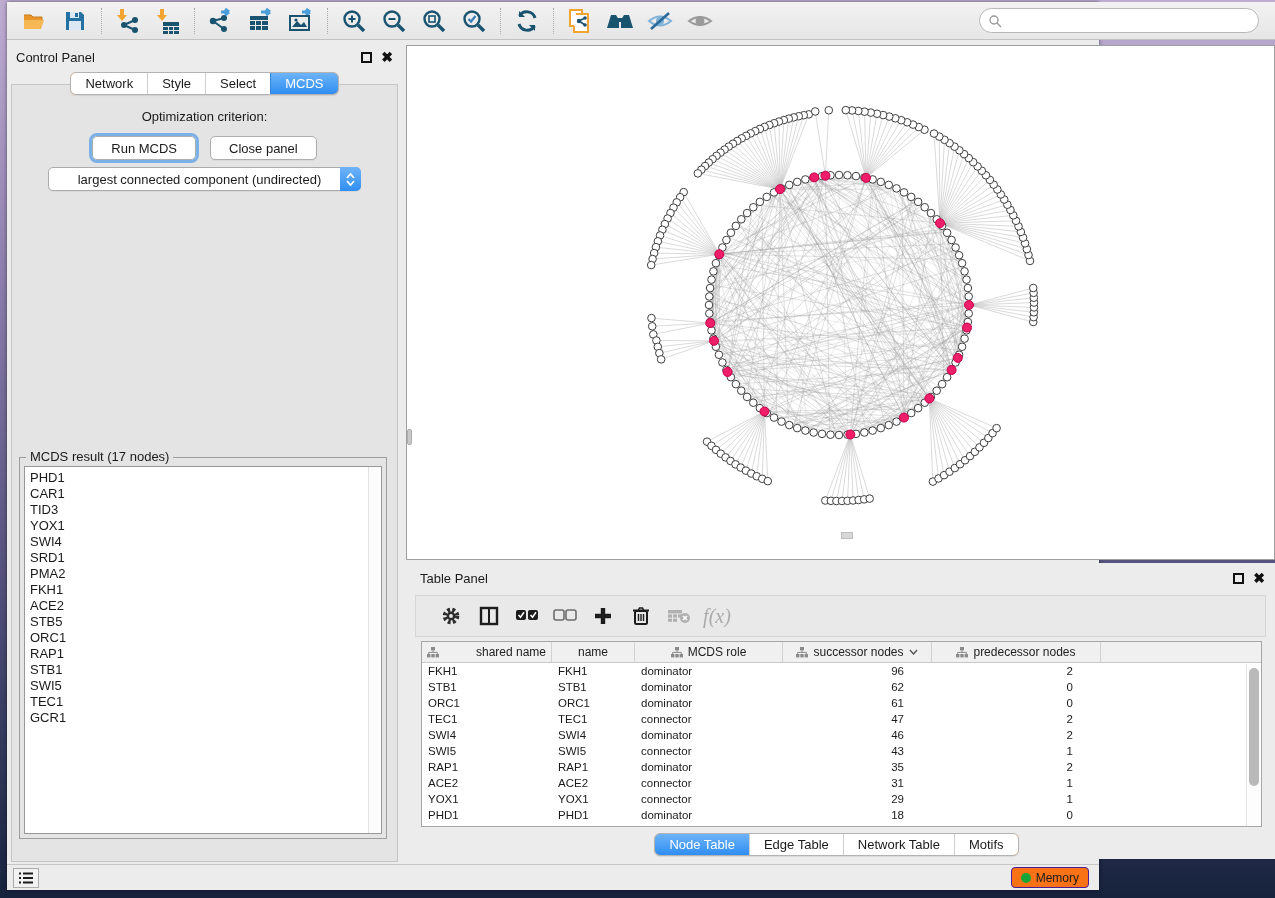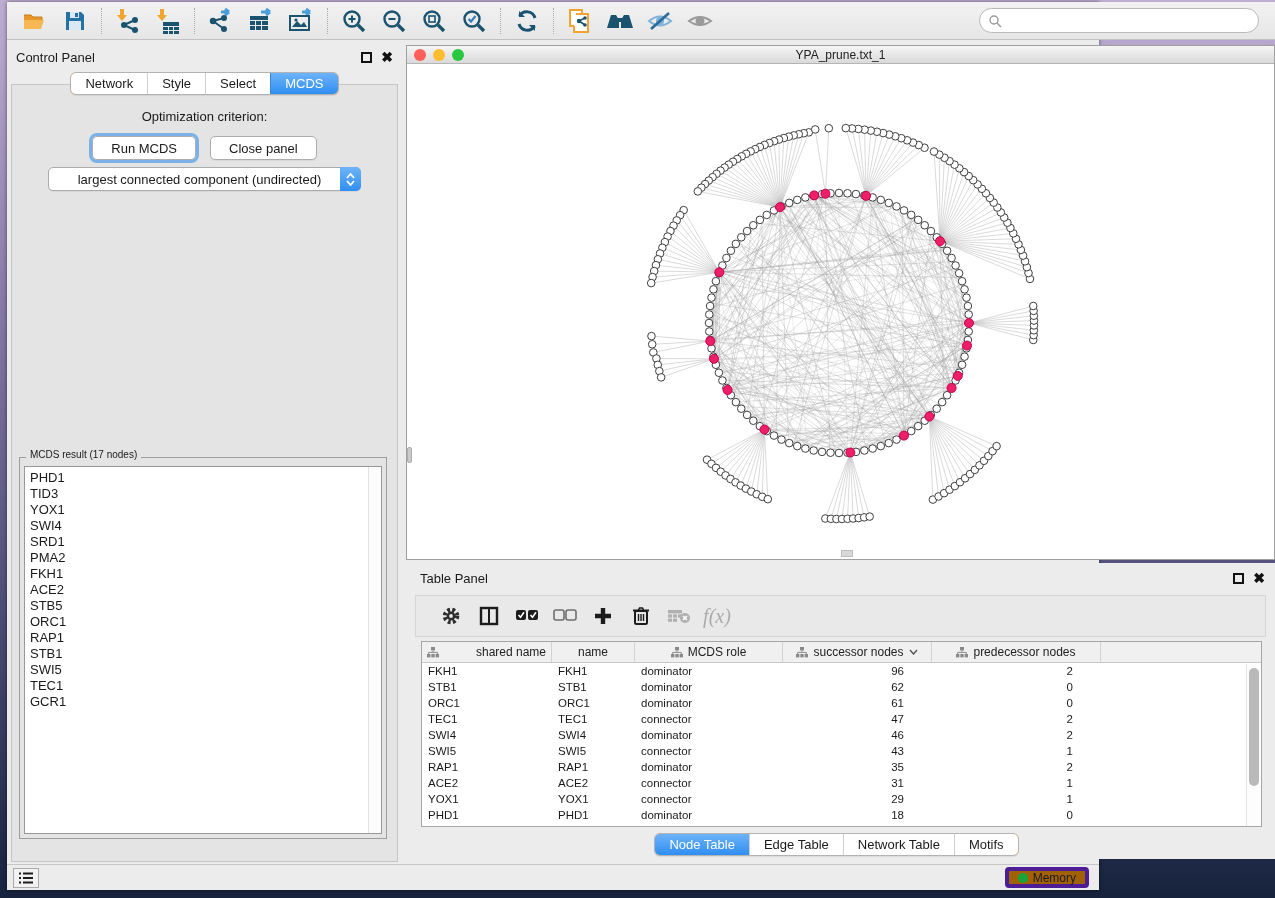--- a/index.html
+++ b/index.html
@@ -50,21 +50,21 @@
   .dd-stepper svg { display:block; }
   #cp-buttons { display:flex; justify-content:center; gap:14px; margin-top:12px; }
   .pushbtn { height:24px; padding:0 18px; background:#fff; border:1px solid #adadad;
     border-radius:5px; font-size:13px; display:flex; align-items:center;
     box-shadow:0 1px 1px rgba(0,0,0,.06); }
   .pushbtn.focused { outline:3px solid #7ab2e8; outline-offset:0px; }
 
   #mcds-fieldset { position:absolute; left:7px; right:10px; top:372px; bottom:22px;
     border:1px solid #9e9e9e; }
   #mcds-legend { position:absolute; top:-9px; left:6px; background:#e4e4e4;
-    padding:0 4px; font-size:10px; }
+    padding:0 4px; font-size:13px; }
   #mcds-result-list { position:absolute; left:4px; right:4px; top:8px; bottom:4px;
     background:#fff; border:1px solid #989898; overflow:hidden;
     font-size:13px; line-height:16px; padding:3px 0 0 5px; }
   #mcds-scrolltrack { position:absolute; right:0; top:0; bottom:0; width:13px;
     background:#fcfcfc; border-left:1px solid #e2e2e2; }
 
   
   #network-window { position:absolute; left:399px; top:43px; width:869px; height:515px;
     border:1px solid #9f9f9f; background:#fff; }
   #nw-titlebar { height:18px; background:linear-gradient(#f5f5f5,#dadada);
@@ -99,21 +99,21 @@
   #tp-vthumb { position:absolute; left:2px; right:2px; top:4px; height:118px;
     background:#b9b9b9; border-radius:5px; }
   #tp-tabs-row { position:absolute; left:0; right:8px; top:270px; display:flex; justify-content:center; }
 
   
   #status-bar { position:absolute; left:0; right:0; bottom:0; height:26px;
     background:#ececec; border-top:1px solid #c6c6c6; display:flex; align-items:center; }
   #list-btn { width:26px; height:20px; margin-left:6px; background:#f2f2f2;
     border:1px solid #ababab; display:flex; align-items:center; justify-content:center; }
   #memory-btn { margin-left:auto; margin-right:10px; height:21px; padding:0 9px;
-    background:#a16207; border:4px solid #4c1d95; border-radius:4px;
+    background:#f97316; border:1px solid #4c1d95; border-radius:4px;
     display:flex; align-items:center; gap:5px; font-size:12px; }
   #memory-dot { width:10px; height:10px; border-radius:50%; background:#17a53a; }
 </style>
 </head>
 <body>
 
 <div id="app">
 
   <div id="toolbar">
     <div class="tbtn">
@@ -296,46 +296,41 @@
           <svg width="9" height="6" viewBox="0 0 9 6">
               <path d="M1 1 L4.5 5 L8 1" fill="none" stroke="#fff" stroke-width="1.8"></path>
             </svg>
         </span>
       </div>
       <div id="mcds-fieldset">
         <span id="mcds-legend">MCDS result (17 nodes)</span>
         <div id="mcds-result-list">
           <div id="mcds-scrolltrack"></div>
         <div>PHD1</div>
+            <div>CAR1</div>
             <div>TID3</div>
             <div>YOX1</div>
             <div>SWI4</div>
             <div>SRD1</div>
             <div>PMA2</div>
             <div>FKH1</div>
             <div>ACE2</div>
             <div>STB5</div>
             <div>ORC1</div>
             <div>RAP1</div>
             <div>STB1</div>
             <div>SWI5</div>
             <div>TEC1</div>
             <div>GCR1</div>
           </div>
       </div>
     </div>
   </div>
 
   <div id="network-window">
-    <div id="nw-titlebar">
-      <span class="tl" style="background:#ff5f57"></span>
-      <span class="tl" style="background:#febc2e"></span>
-      <span class="tl" style="background:#28c840"></span>
-      <span id="nw-title">YPA_prune.txt_1</span>
-    </div>
     <div id="nw-canvas">
       <svg id="net-svg" width="867" height="495" viewBox="0 0 867 495">
           <line x1="372.9812350338589" y1="143.16915185551215" x2="308.8012551657261" y2="217.50217751183231" stroke="#9b9b9b" stroke-opacity="0.38" stroke-width="0.8"></line>
           <line x1="372.9812350338589" y1="143.16915185551215" x2="510.0322840132982" y2="362.97577915874433" stroke="#9b9b9b" stroke-opacity="0.38" stroke-width="0.8"></line>
           <line x1="372.9812350338589" y1="143.16915185551215" x2="369.1817421748853" y2="372.81505385412515" stroke="#9b9b9b" stroke-opacity="0.38" stroke-width="0.8"></line>
           <line x1="372.9812350338589" y1="143.16915185551215" x2="491.1541666020507" y2="143.23824217982508" stroke="#9b9b9b" stroke-opacity="0.38" stroke-width="0.8"></line>
           <line x1="372.9812350338589" y1="143.16915185551215" x2="303.81043191558194" y2="280.62023668534516" stroke="#9b9b9b" stroke-opacity="0.38" stroke-width="0.8"></line>
           <line x1="372.9812350338589" y1="143.16915185551215" x2="413.0943297882006" y2="130.38205555272359" stroke="#9b9b9b" stroke-opacity="0.38" stroke-width="0.8"></line>
           <line x1="372.9812350338589" y1="143.16915185551215" x2="339.9287553695868" y2="350.77628186087406" stroke="#9b9b9b" stroke-opacity="0.38" stroke-width="0.8"></line>
           <line x1="372.9812350338589" y1="143.16915185551215" x2="518.2609773754916" y2="356.2576155487318" stroke="#9b9b9b" stroke-opacity="0.38" stroke-width="0.8"></line>

